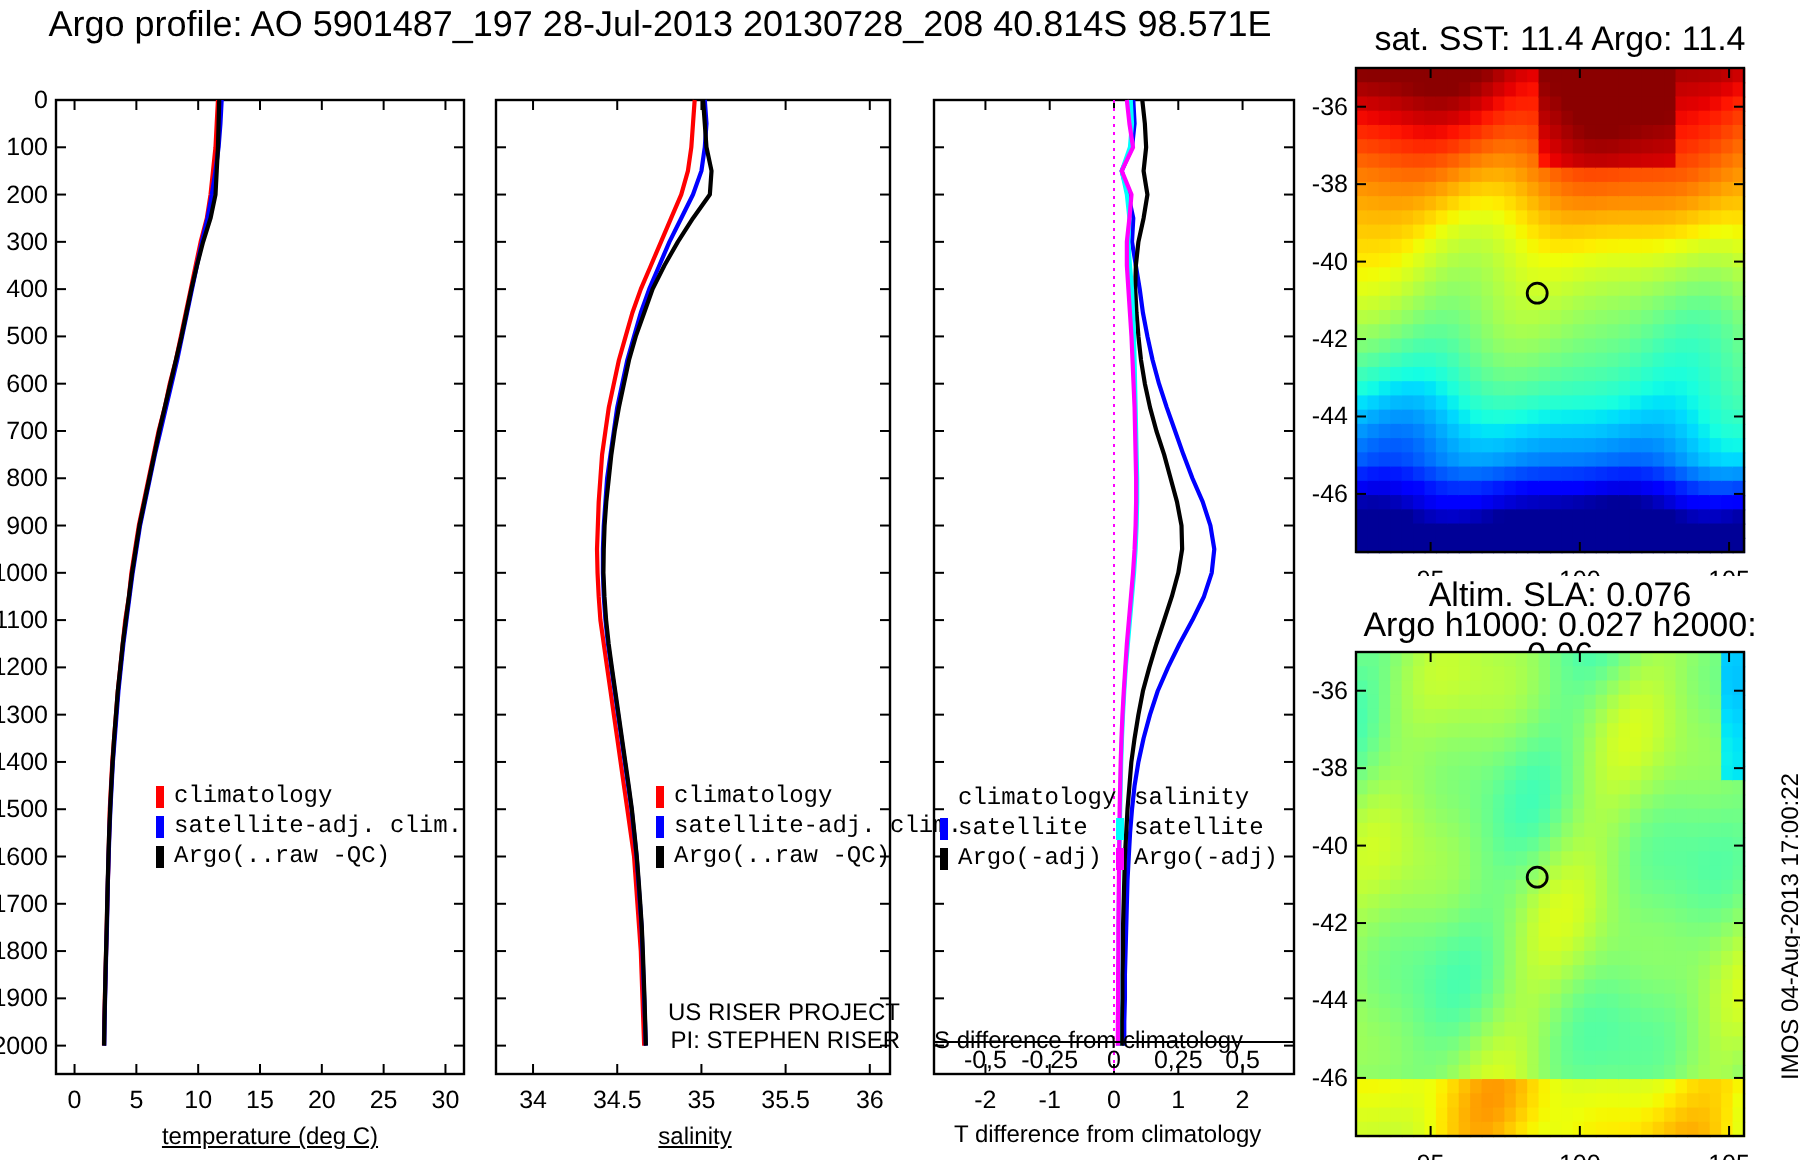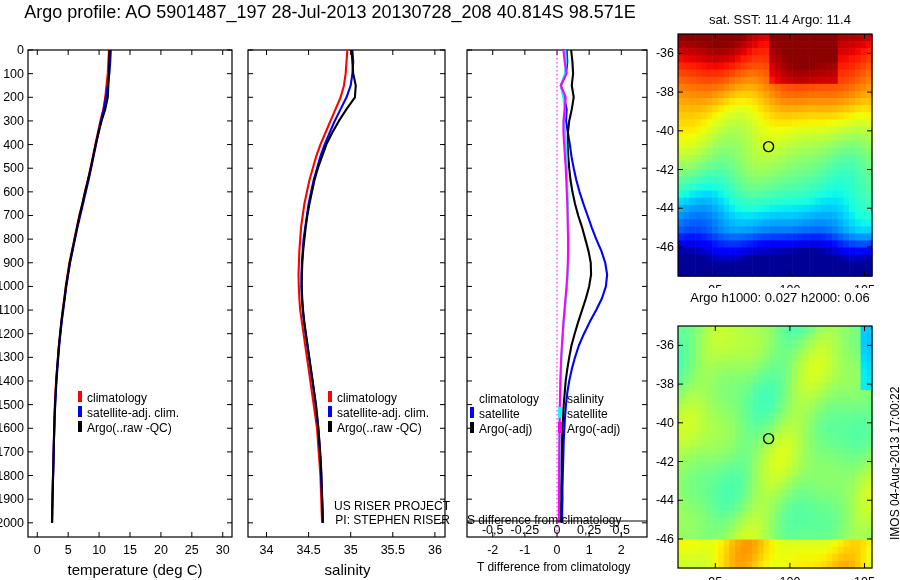--- a/index.html
+++ b/index.html
@@ -1,26 +1,26 @@
 <!DOCTYPE html>
 <html><head>
 <meta charset="utf-8">
 <style>
   html,body{margin:0;padding:0;background:#ffffff;}
   body{width:900px;height:580px;position:relative;overflow:hidden;
        font-family:"Liberation Sans","DejaVu Sans",sans-serif;color:#000;}
   .abs{position:absolute;}
   .title{left:0;top:4px;width:660px;text-align:center;font-size:18px;line-height:17px;}
-  .axis-label{font-size:15px;text-align:center;}
+  .axis-label{font-size:12px;text-align:center;text-decoration:underline;}
   .legend{position:absolute;font-size:12px;line-height:15px;}
-  .legend .row{display:flex;align-items:flex-start;height:15px;}
+  .legend .row{display:flex;align-items:center;height:15px;font-family:Liberation Mono, monospace;}
   .legend .sw{display:inline-block;width:4px;height:11px;margin-right:5px;}
   .legend .txt{white-space:nowrap;}
   .corner{position:absolute;font-size:12px;line-height:14px;text-align:right;}
-  .maptitle{position:absolute;font-size:13px;text-align:center;line-height:15px;}
+  .maptitle{position:absolute;font-size:17px;text-align:center;line-height:15px;}
   .vtext{position:absolute;font-size:12px;transform:rotate(-90deg);transform-origin:left top;white-space:nowrap;}
   svg{display:block;}
   .plotframe{fill:none;stroke:#000;stroke-width:1.2;}
 </style>
 </head>
 <body>
 
 <div class="abs title">
   <div>Argo profile: AO 5901487_197 28-Jul-2013 20130728_208 40.814S 98.571E</div>
 </div>
@@ -1509,20 +1509,21 @@
       <line x1="232" y1="180.24" x2="227" y2="180.24" stroke="#000" stroke-width="1"></line>
       <text x="34" y="184.24" text-anchor="end" font-size="12.5" font-family="&quot;Liberation Sans&quot;,sans-serif" fill="#000">-44</text>
       <line x1="38" y1="218.96" x2="43" y2="218.96" stroke="#000" stroke-width="1"></line>
       <line x1="232" y1="218.96" x2="227" y2="218.96" stroke="#000" stroke-width="1"></line>
       <text x="34" y="222.96" text-anchor="end" font-size="12.5" font-family="&quot;Liberation Sans&quot;,sans-serif" fill="#000">-46</text>
       <circle cx="128.6" cy="118.6" r="5" fill="none" stroke="#000" stroke-width="1.4"></circle>
     </svg>
 </div>
 
 <div class="maptitle" style="left:665px;top:290px;width:230px;">
+  <div>Altim. SLA: 0.076</div>
   <div>Argo h1000: 0.027 h2000: 0.06</div>
 </div>
 <div class="abs" style="left:640px;top:320px;">
   <svg id="svg-map2" width="260" height="260">
       <rect x="38.00" y="6.00" width="6.31" height="7.72" fill="rgb(105,255,142)"></rect>
       <rect x="38.00" y="13.12" width="6.31" height="7.72" fill="rgb(94,255,152)"></rect>
       <rect x="38.00" y="20.24" width="6.31" height="7.72" fill="rgb(85,255,162)"></rect>
       <rect x="38.00" y="27.35" width="6.31" height="7.72" fill="rgb(78,255,169)"></rect>
       <rect x="38.00" y="34.47" width="6.31" height="7.72" fill="rgb(75,255,172)"></rect>
       <rect x="38.00" y="41.59" width="6.31" height="7.72" fill="rgb(77,255,170)"></rect>

